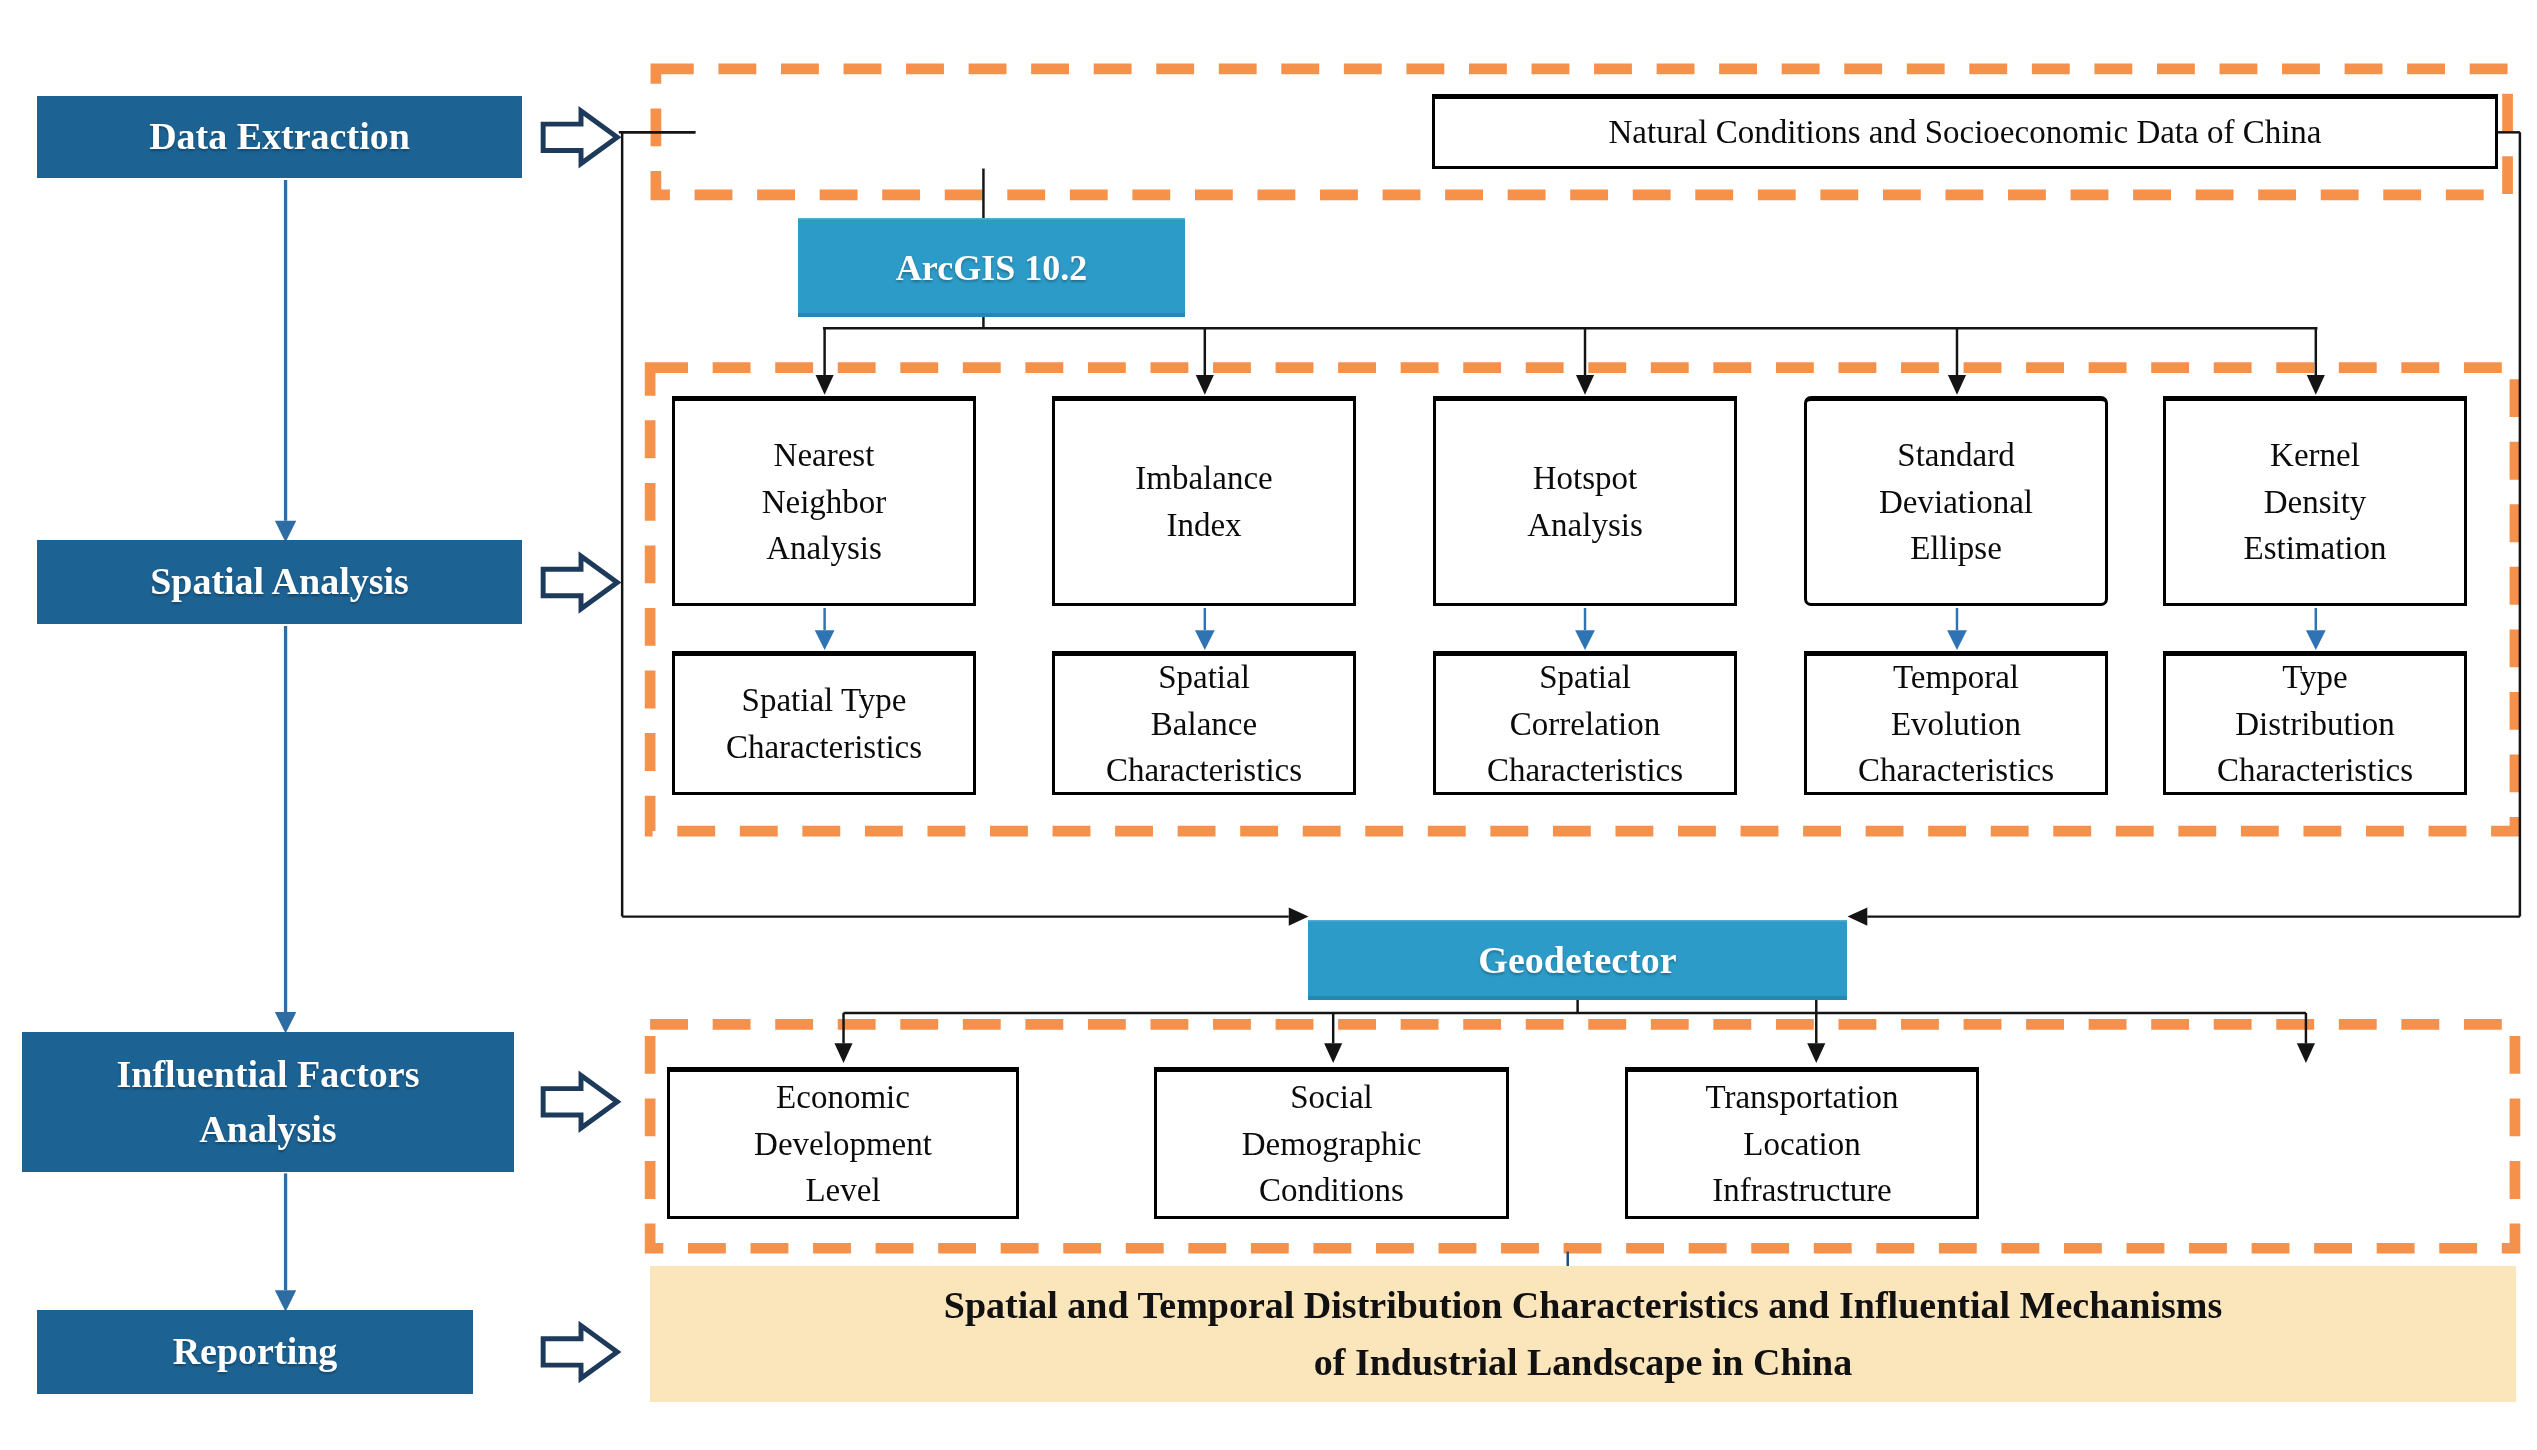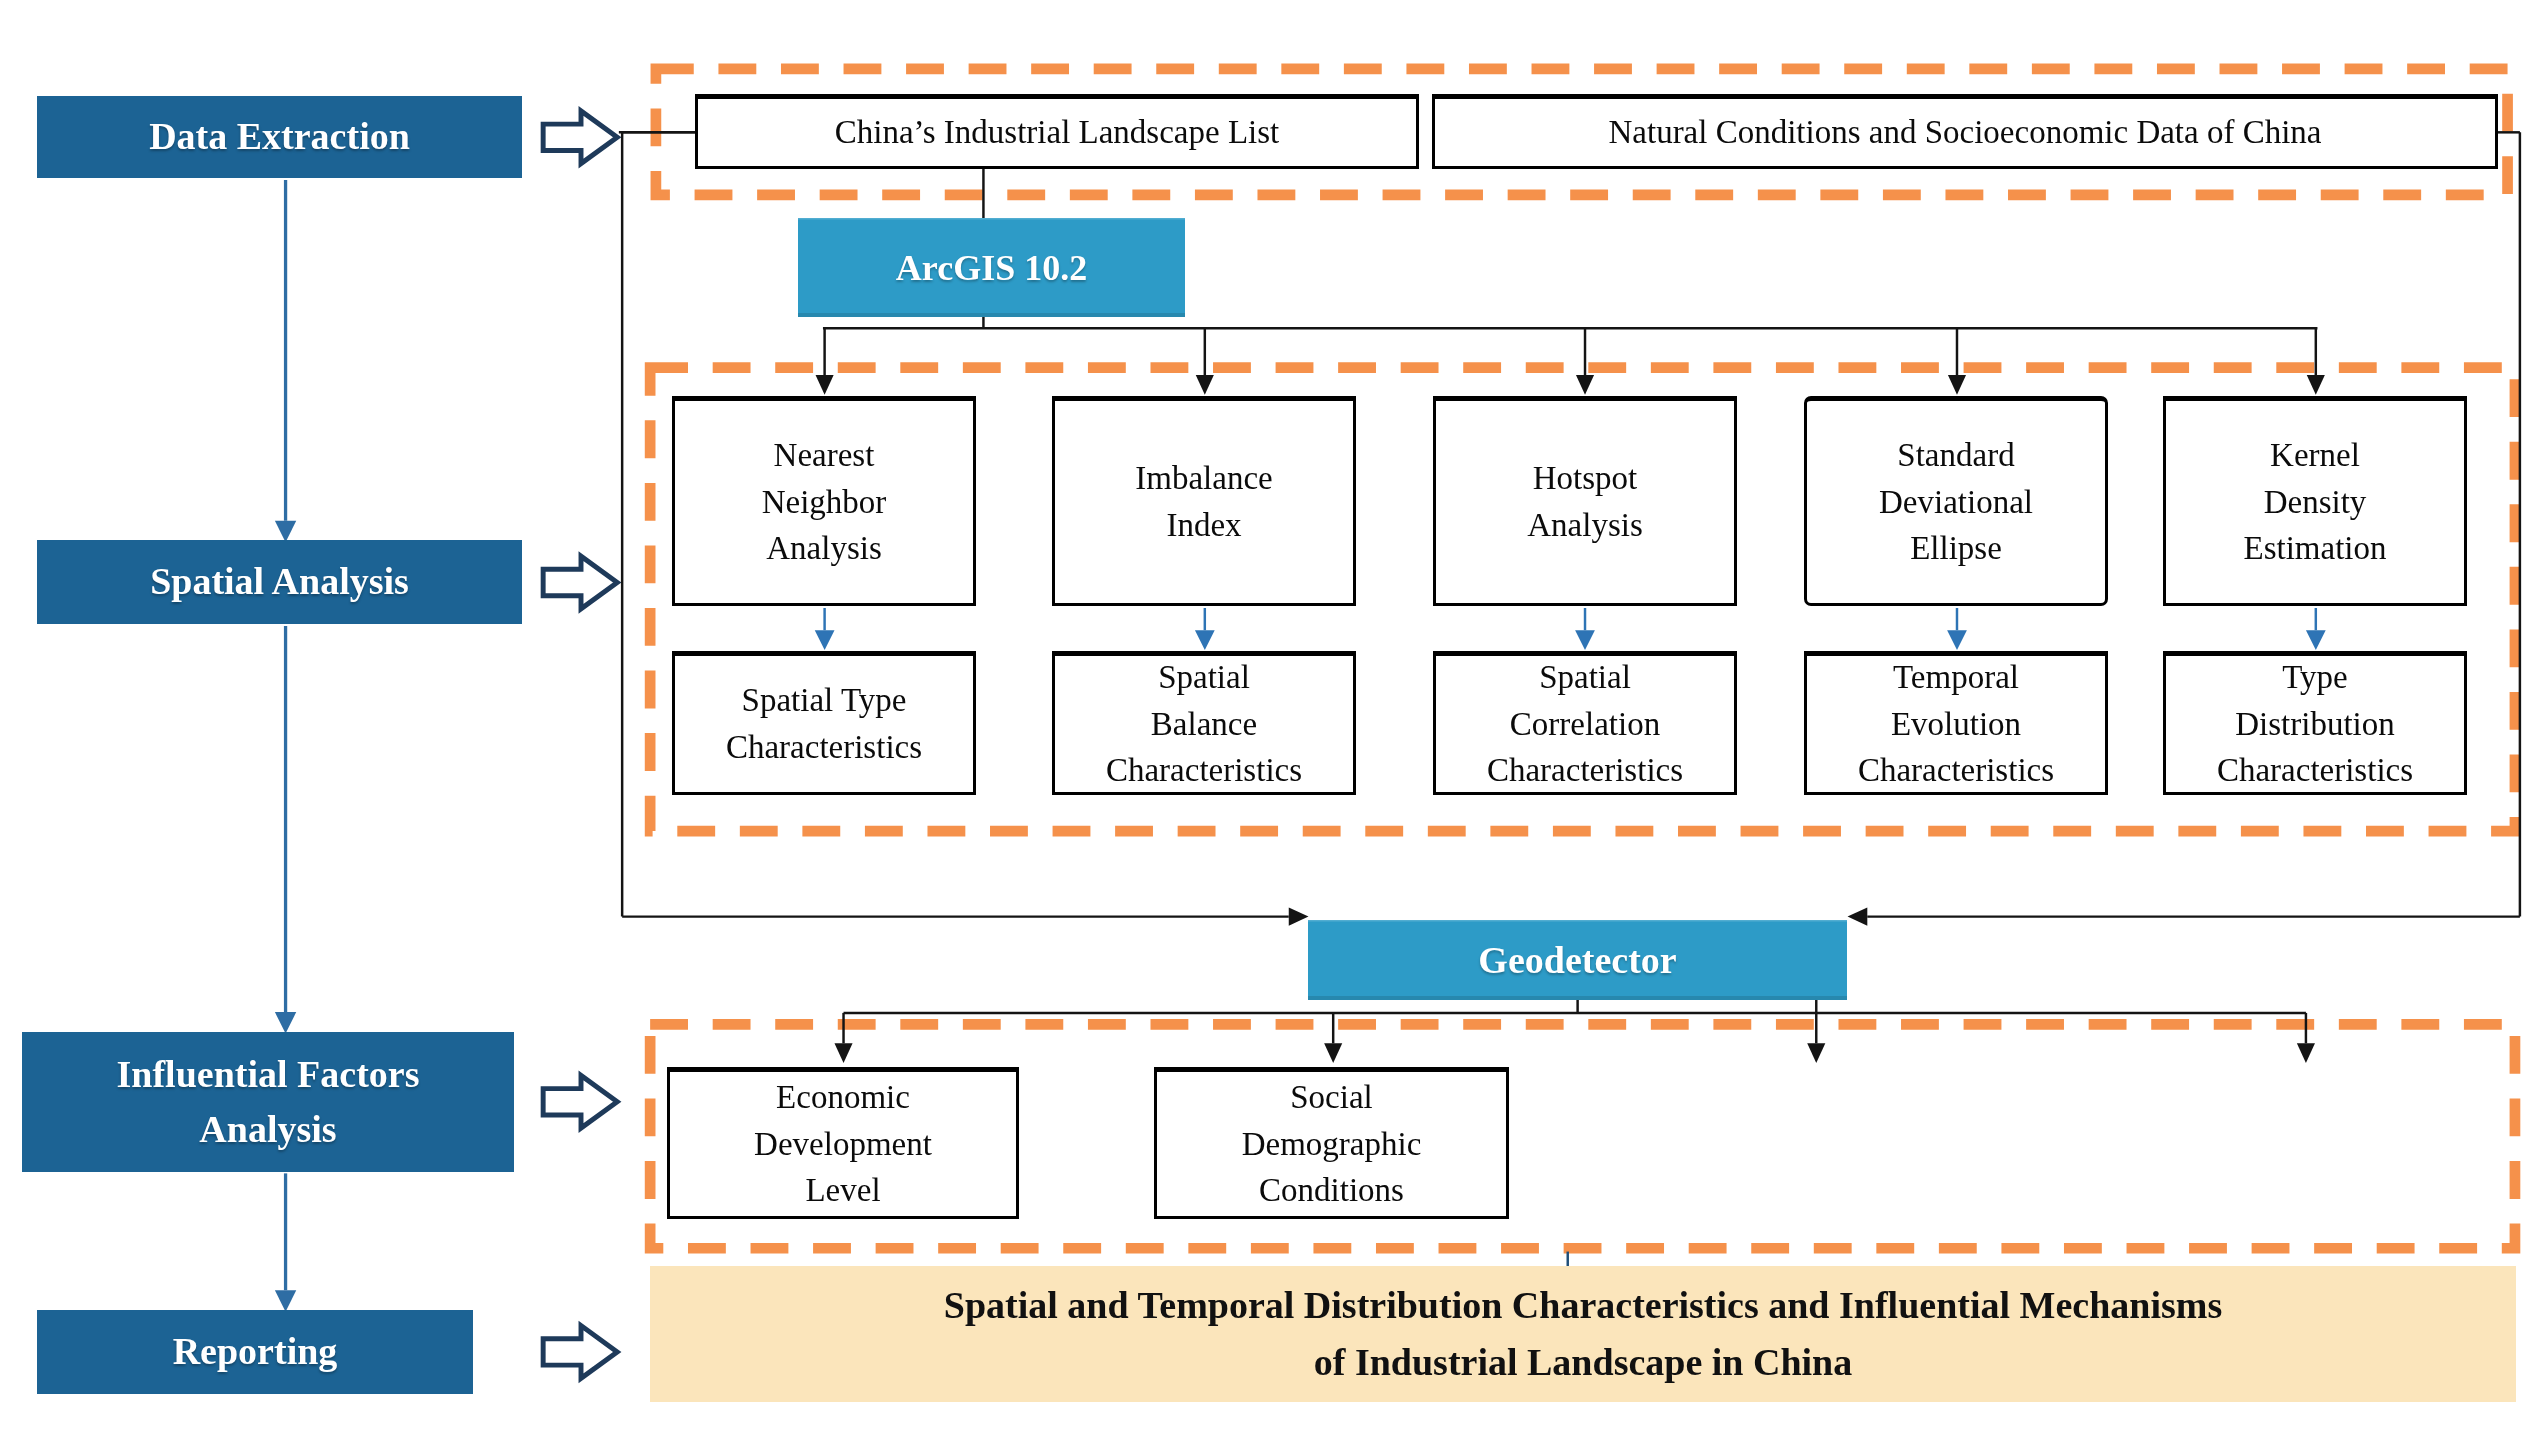--- a/index.html
+++ b/index.html
@@ -130,21 +130,20 @@
       <polygon points="1893,1516 1917,1516 1905,1540" stroke="none"></polygon>
     </g>
   </svg>
 
   <div class="abs stage pre" style="left:37px;top:74px;width:485px;height:82px;">Data Extraction</div>
   <div class="abs stage pre" style="left:37px;top:518px;width:485px;height:84px;">Spatial Analysis</div>
   <div class="abs stage pre" style="left:22px;top:1010px;width:492px;height:140px;">Influential Factors
 Analysis</div>
   <div class="abs stage pre" style="left:37px;top:1288px;width:436px;height:84px;">Reporting</div>
 
-  <div class="abs wbox src" style="left:695px;top:72px;width:724px;height:75px;">China’s Industrial Landscape List</div>
   <div class="abs wbox src" style="left:1432px;top:72px;width:1066px;height:75px;">Natural Conditions and Socioeconomic Data of China</div>
 
   <div class="abs tool" style="left:798px;top:196px;width:387px;height:99px;">ArcGIS 10.2</div>
   <div class="abs tool" style="left:1308px;top:898px;width:539px;height:80px;font-size:38px;">Geodetector</div>
 
   <div class="abs wbox pre" style="left:672px;top:374px;width:304px;height:210px;">Nearest
 Neighbor
 Analysis</div>
   <div class="abs wbox pre" style="left:1052px;top:374px;width:304px;height:210px;">Imbalance
 Index</div>
@@ -171,18 +170,21 @@
   <div class="abs wbox pre" style="left:2163px;top:629px;width:304px;height:144px;">Type
 Distribution
 Characteristics</div>
 
   <div class="abs wbox pre" style="left:667px;top:1045px;width:352px;height:152px;">Economic
 Development
 Level</div>
   <div class="abs wbox pre" style="left:1154px;top:1045px;width:355px;height:152px;">Social
 Demographic
 Conditions</div>
+  <div class="abs wbox pre" style="left:1625px;top:1045px;width:354px;height:152px;">Transportation
+Location
+Infrastructure</div>
 
   <div class="abs result pre" style="left:650px;top:1244px;width:1866px;height:136px;">Spatial and Temporal Distribution Characteristics and Influential Mechanisms
 of Industrial Landscape in China</div>
 
 </div>
 
 
 </body></html>

